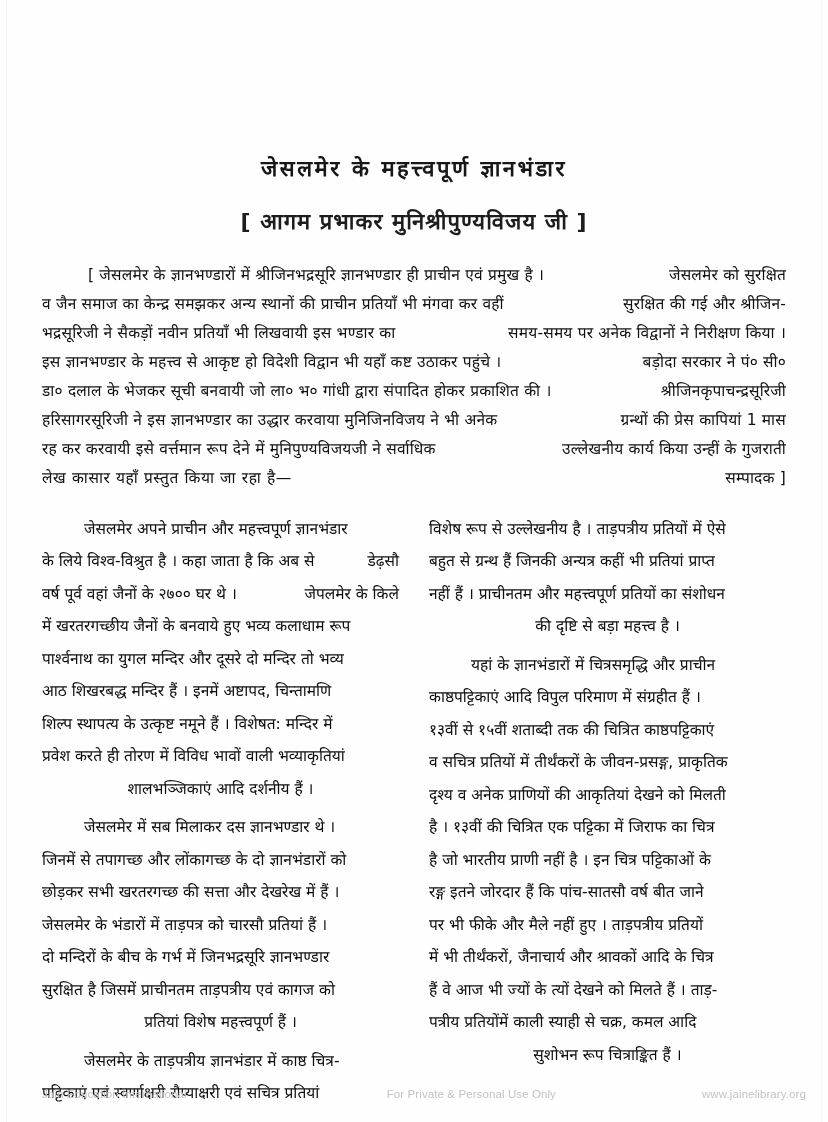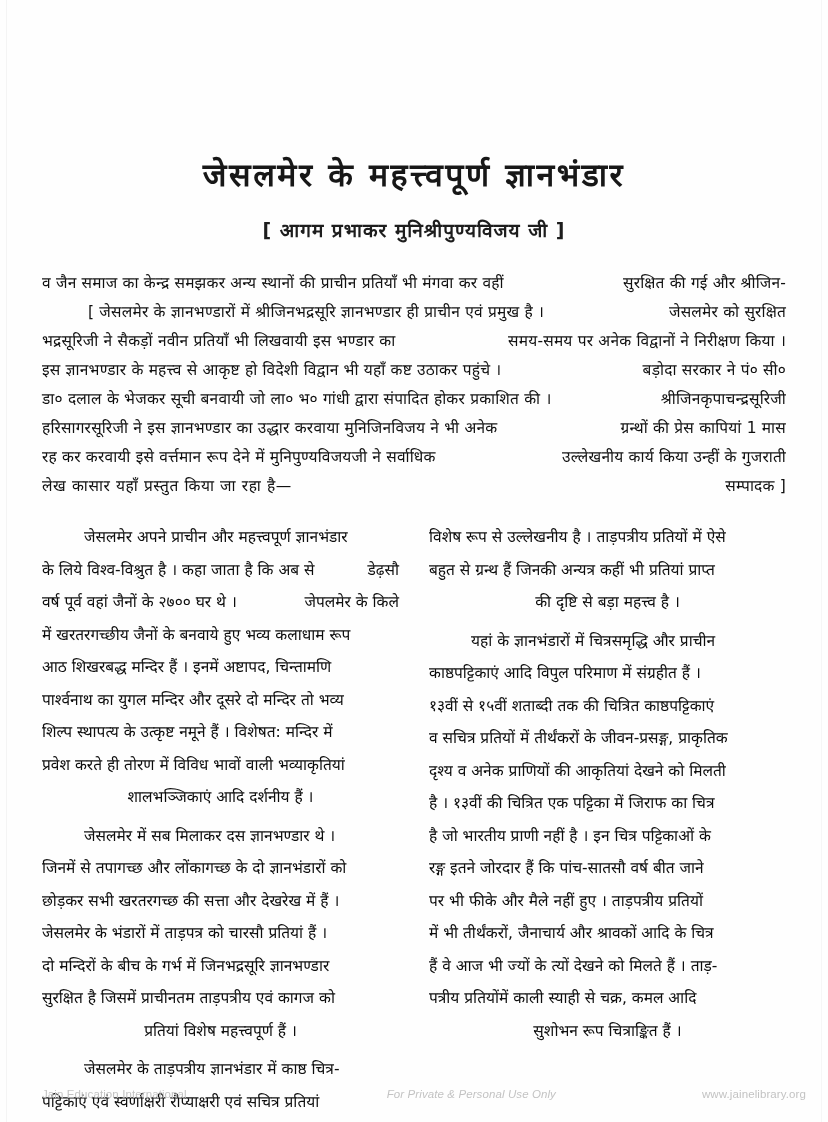--- a/index.html
+++ b/index.html
@@ -36,32 +36,32 @@
     position: absolute;
     left: 42px;
     right: 42px;
     top: 0;
   }
 
   
   .title {
     text-align: center;
     font-family: "DejaVu Sans", "Liberation Sans", sans-serif;
-    font-size: 32px;
+    font-size: 22px;
     font-weight: 700;
     letter-spacing: 2.5px;
     color: #171717;
     margin-top: 155px;
     line-height: 1.25;
     -webkit-font-smoothing: none;
   }
   .subtitle {
     text-align: center;
     font-family: "DejaVu Sans", "Liberation Sans", sans-serif;
-    font-size: 19px;
+    font-size: 22px;
     font-weight: 600;
     letter-spacing: 1px;
     color: #1d1d1d;
     margin-top: 22px;
   }
 
   
   .intro {
     margin-top: 26px;
     font-family: "DejaVu Sans", "Liberation Sans", sans-serif;
@@ -114,46 +114,46 @@
     right: 22px;
     bottom: 22px;
     display: flex;
     justify-content: space-between;
     align-items: baseline;
     font-family: "Liberation Sans", "DejaVu Sans", sans-serif;
     font-size: 11.5px;
     color: #c3c3c3;
     letter-spacing: 0.1px;
   }
-  .footer .center { margin-left: 54px; font-style: italic; }
+  .footer .center { margin-left: 54px; }
 </style>
 </head>
 <body>
 
 <div class="page">
 
   <div class="scan-edge-left"></div>
   <div class="scan-edge-right"></div>
 
   <div class="content">
 
     <h1 class="title">जेसलमेर के महत्त्वपूर्ण ज्ञानभंडार</h1>
 
     <div class="subtitle">[ आगम प्रभाकर मुनिश्रीपुण्यविजय जी ]</div>
 
     <div class="intro" id="intro-block">
-        <div class="ln">
-          <span class="lead">व जैन समाज का केन्द्र समझकर अन्य स्थानों की प्राचीन प्रतियाँ भी मंगवा कर वहीं</span>
-          <span class="tail">सुरक्षित की गई और  श्रीजिन-</span>
-        </div>
         <div class="ln first">
           <span class="lead">[ जेसलमेर के ज्ञानभण्डारों में श्रीजिनभद्रसूरि ज्ञानभण्डार ही प्राचीन एवं प्रमुख है ।</span>
           <span class="tail">जेसलमेर को सुरक्षित</span>
         </div>
         <div class="ln">
+          <span class="lead">व जैन समाज का केन्द्र समझकर अन्य स्थानों की प्राचीन प्रतियाँ भी मंगवा कर वहीं</span>
+          <span class="tail">सुरक्षित की गई और  श्रीजिन-</span>
+        </div>
+        <div class="ln">
           <span class="lead">भद्रसूरिजी ने सैकड़ों नवीन प्रतियाँ भी लिखवायी इस भण्डार का</span>
           <span class="tail">समय-समय पर अनेक विद्वानों ने निरीक्षण  किया ।</span>
         </div>
         <div class="ln">
           <span class="lead">इस ज्ञानभण्डार के महत्त्व से आकृष्ट हो विदेशी विद्वान भी यहाँ कष्ट उठाकर पहुंचे ।</span>
           <span class="tail">बड़ोदा  सरकार ने पं० सी०</span>
         </div>
         <div class="ln">
           <span class="lead">डा० दलाल के भेजकर सूची बनवायी जो ला० भ० गांधी द्वारा संपादित होकर प्रकाशित की ।</span>
           <span class="tail">श्रीजिनकृपाचन्द्रसूरिजी</span>
@@ -183,24 +183,24 @@
               <span>डेढ़सौ</span>
             </div>
             <div class="ln">
               <span>वर्ष पूर्व वहां जैनों के २७०० घर थे ।</span>
               <span>जेपलमेर के   किले</span>
             </div>
             <div class="ln">
               <span>में खरतरगच्छीय जैनों के बनवाये हुए  भव्य  कलाधाम  रूप</span>
             </div>
             <div class="ln">
+              <span>पार्श्वनाथ का युगल मन्दिर और दूसरे दो मन्दिर तो  भव्य</span>
+            </div>
+            <div class="ln">
               <span>आठ शिखरबद्ध  मन्दिर हैं ।   इनमें  अष्टापद,  चिन्तामणि</span>
-            </div>
-            <div class="ln">
-              <span>पार्श्वनाथ का युगल मन्दिर और दूसरे दो मन्दिर तो  भव्य</span>
             </div>
             <div class="ln">
               <span>शिल्प स्थापत्य के उत्कृष्ट नमूने हैं ।   विशेषत: मन्दिर  में</span>
             </div>
             <div class="ln">
               <span>प्रवेश करते ही तोरण में विविध भावों वाली भव्याकृतियां</span>
             </div>
             <div class="ln ragged">
               <span>शालभञ्जिकाएं  आदि दर्शनीय हैं ।</span>
             </div>
@@ -237,20 +237,23 @@
             </div>
           </div>
         </div>
       <div class="col" id="col-right">
           <div class="para">
             <div class="ln">
               <span>विशेष रूप से उल्लेखनीय है ।  ताड़पत्रीय प्रतियों  में  ऐसे</span>
             </div>
             <div class="ln">
               <span>बहुत से ग्रन्थ हैं जिनकी  अन्यत्र  कहीं  भी  प्रतियां  प्राप्त</span>
+            </div>
+            <div class="ln">
+              <span>नहीं हैं ।  प्राचीनतम और महत्त्वपूर्ण प्रतियों का   संशोधन</span>
             </div>
             <div class="ln ragged">
               <span>की दृष्टि से बड़ा महत्त्व है ।</span>
             </div>
           </div>
           <div class="para">
             <div class="ln indent">
               <span>यहां के ज्ञानभंडारों में  चित्रसमृद्धि और  प्राचीन</span>
             </div>
             <div class="ln">

